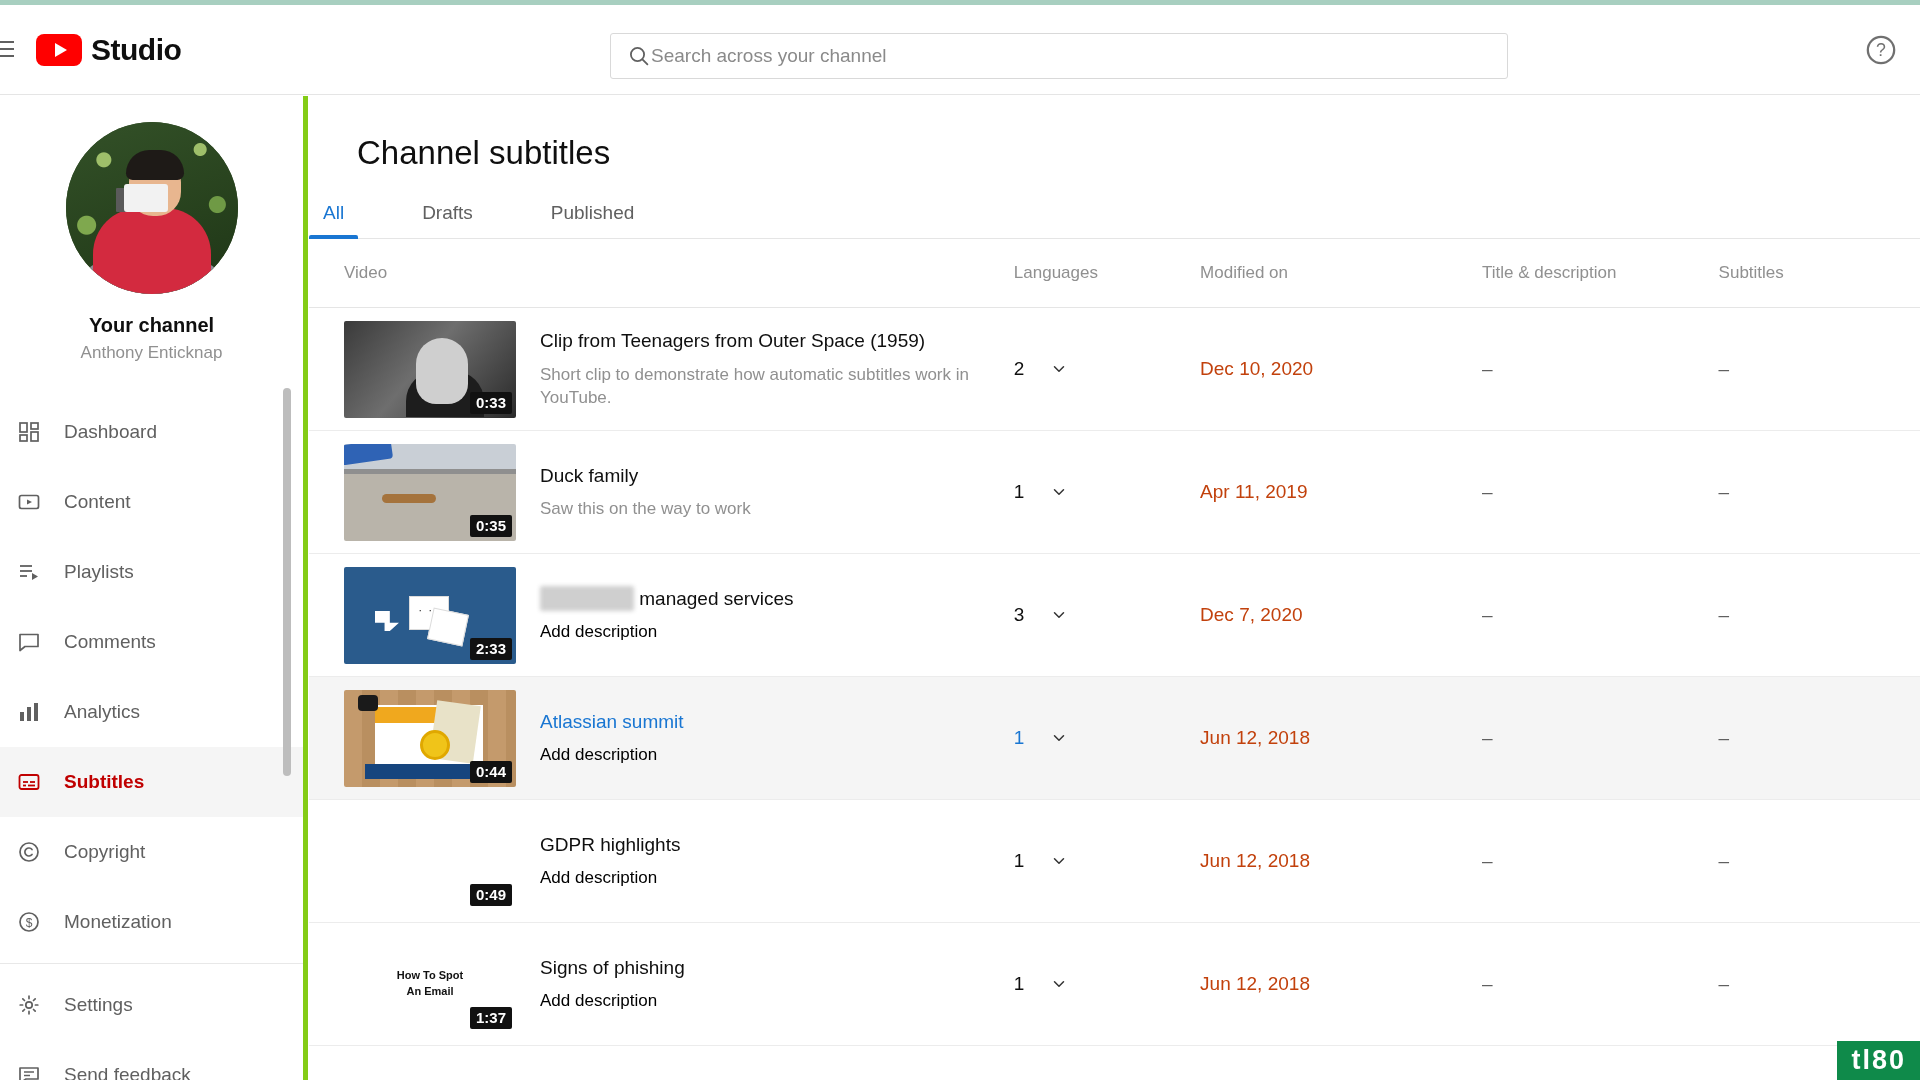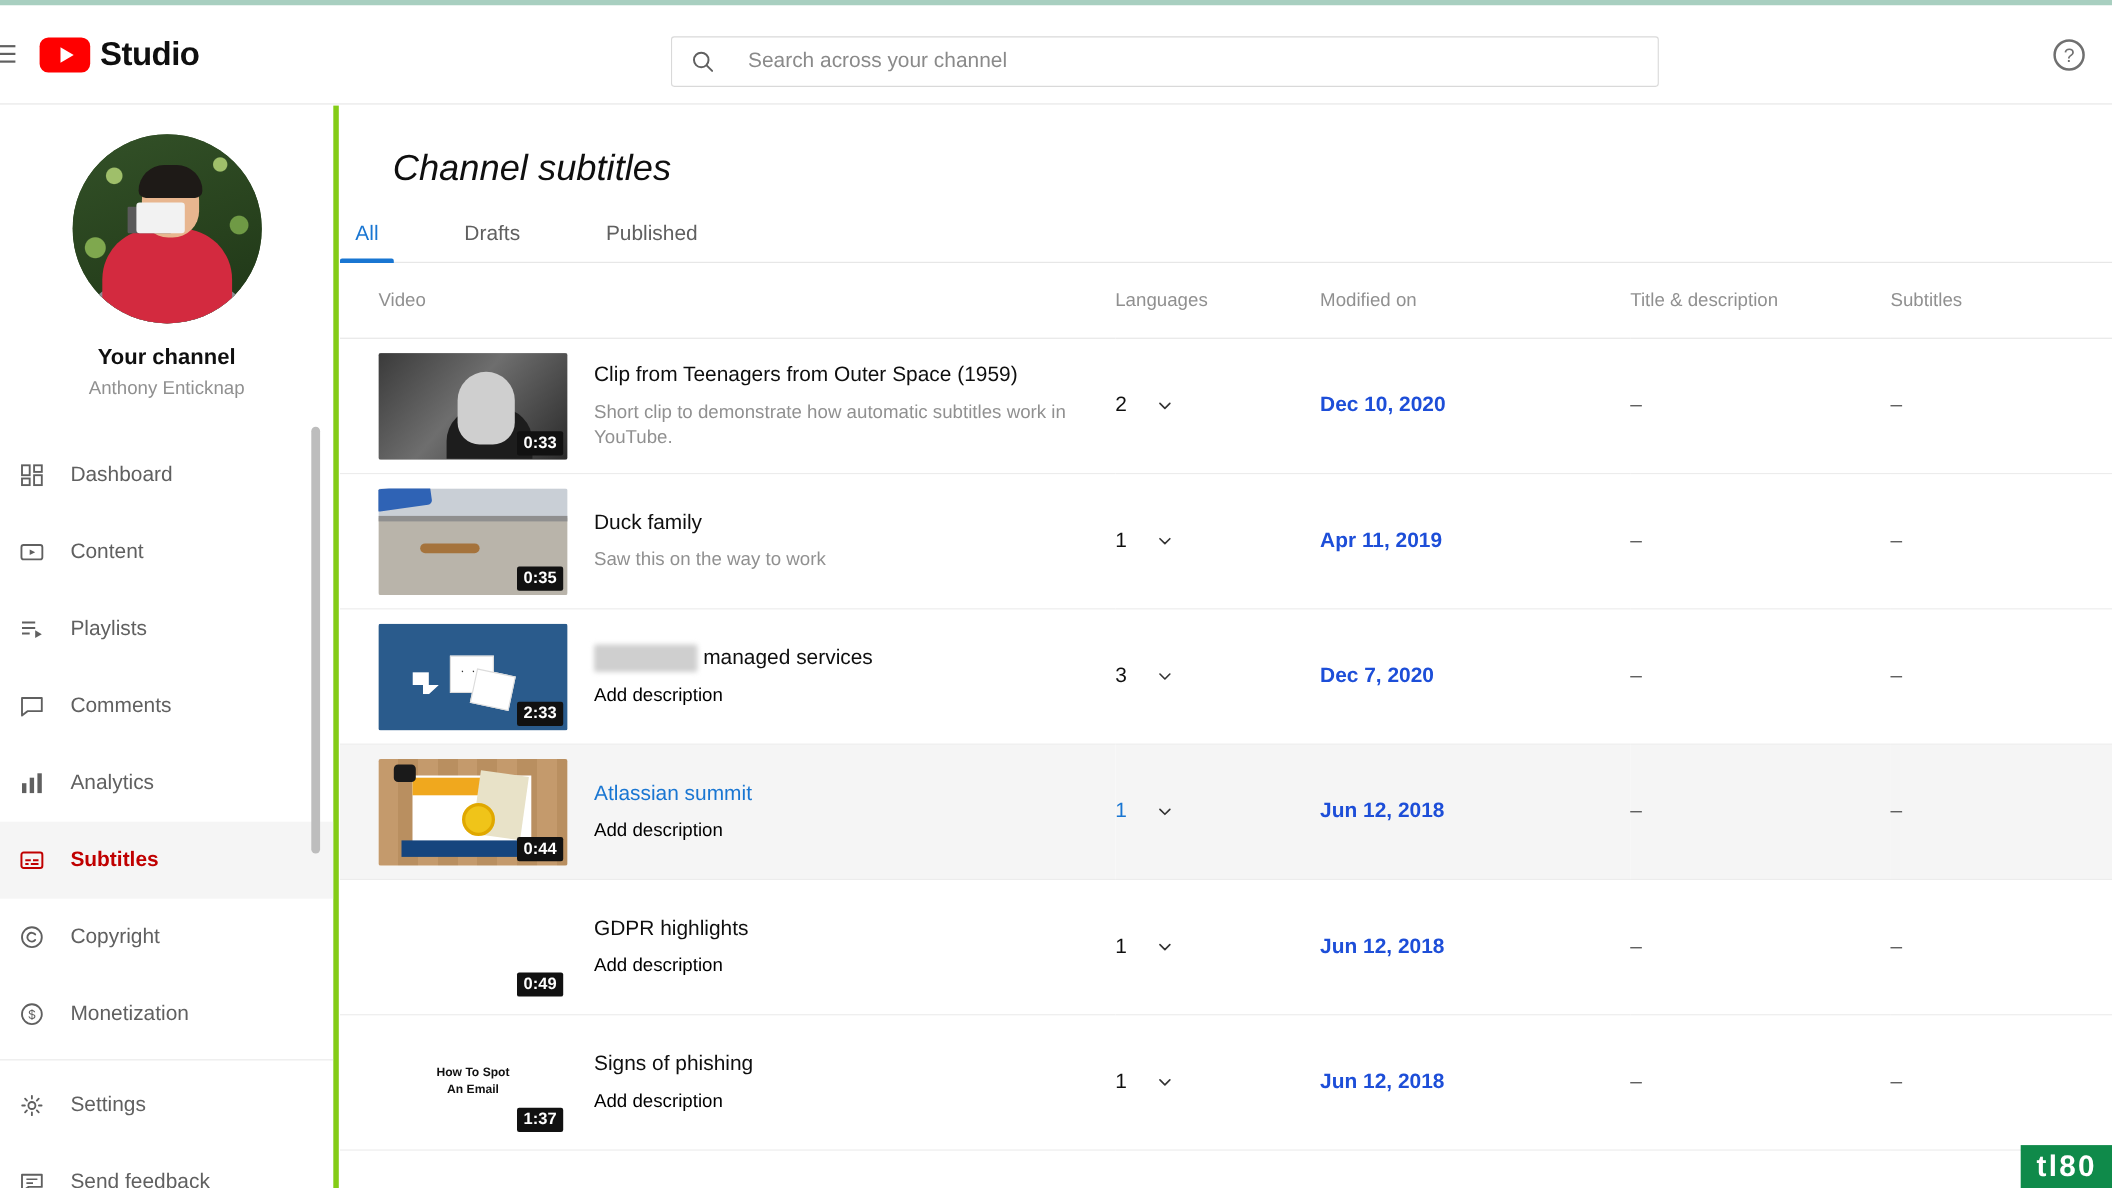--- a/index.html
+++ b/index.html
@@ -46,21 +46,21 @@
     margin-left: 3px;
   }
   .brand-text {
     font-size: 30px; font-weight: bold; color: #0f0f0f; letter-spacing: -0.5px;
   }
 
   .searchbox {
     position: absolute; left: 610px; top: 28px;
     width: 898px; height: 46px;
     border: 1px solid #d9d9d9; border-radius: 3px; background: #fff;
-    display: flex; align-items: center; padding: 0 16px; gap: 29px;
+    display: flex; align-items: center; padding: 0 16px; gap: 0;
   }
   .searchbox svg { flex: none; }
   .search-input {
     border: none; outline: none; flex: 1;
     font-size: 19px; color: #333; font-family: "Liberation Sans", sans-serif;
     background: transparent;
   }
   .search-input::placeholder { color: #8a8a8a; }
 
   .help-icon {
@@ -140,21 +140,21 @@
     position: absolute; right: 12px; top: 292px;
     width: 8px; height: 388px; background: #bdbdbd; border-radius: 4px;
   }
 
   
   .main {
     position: absolute; left: 309px; top: 96px;
     width: 1611px; height: 984px; background: #fff; overflow: hidden;
   }
   .page-title {
-    font-size: 33px; color: #0f0f0f; padding: 38px 0 0 48px; font-weight: normal; font-style: italic;
+    font-size: 33px; color: #0f0f0f; padding: 38px 0 0 48px; font-weight: normal;
   }
   .tabs {
     display: flex; margin-top: 30px;
     border-bottom: 1px solid #e5e5e5;
   }
   .tab {
     padding: 0 14px 14px 14px; margin-right: 50px;
     font-size: 19px; color: #606060; cursor: pointer; position: relative;
   }
   .tab.active { color: #1976d2; }
@@ -194,21 +194,21 @@
   .vid-title.link { color: #1976d2; }
   .vid-desc { font-size: 17px; color: #909090; line-height: 1.4; max-width: 500px; }
   .vid-desc.placeholder { color: #000000; }
   .redacted {
     display: inline-block; background: #cfcfcf; color: transparent;
     border-radius: 2px; filter: blur(2.2px); user-select: none;
   }
   .lang-cell { display: flex; align-items: center; gap: 26px; font-size: 19px; color: #0f0f0f; }
   .lang-cell.link { color: #1976d2; }
   .chev { width: 18px; height: 18px; cursor: pointer; }
-  .date-cell { font-size: 19px; color: #1d4ed8; font-weight: bold; }
+  .date-cell { font-size: 19px; color: #c2410c; }
   .dash { font-size: 19px; color: #606060; }
 
   
   .tb-bw { background: linear-gradient(130deg,#3a3a3a 0%, #6e6e6e 45%, #2a2a2a 100%); position:absolute; inset:0; }
   .tb-bw::after {
     content:""; position:absolute; left:42%; top:18%; width:52px; height:66px;
     background:#cfcfcf; border-radius:26px 26px 20px 20px; filter: blur(.4px);
   }
   .tb-bw::before {
     content:""; position:absolute; left:36%; top:52%; width:78px; height:46px;

